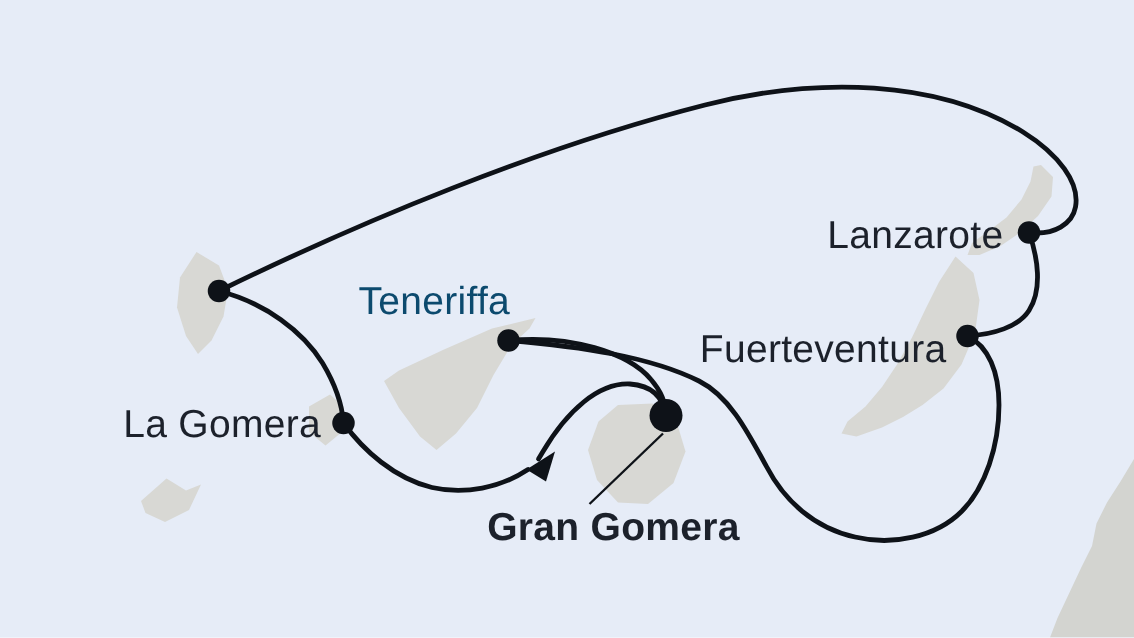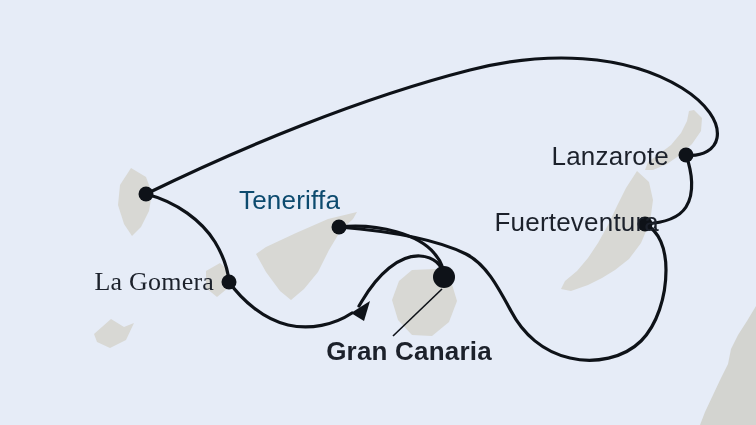--- a/index.html
+++ b/index.html
@@ -47,17 +47,17 @@
       <polygon points="351,313 370,301 364,321" fill="#0e1218"></polygon>
       <circle cx="146" cy="194" r="7.5" fill="#0e1218"></circle>
       <circle cx="339" cy="227" r="7.5" fill="#0e1218"></circle>
       <circle cx="229" cy="282" r="7.5" fill="#0e1218"></circle>
       <circle cx="444" cy="277" r="11" fill="#0e1218"></circle>
       <circle cx="645" cy="224" r="7.5" fill="#0e1218"></circle>
       <circle cx="686" cy="155" r="7.5" fill="#0e1218"></circle>
     </svg>
 
   <div class="port-label align-left" style="left: 239px; top: 200px; color: #0c4a6e;">Teneriffa</div>
-  <div class="port-label align-right" style="left: 214px; top: 282px; color: rgb(28, 33, 43); font-family: Liberation Serif, serif;">La Gomera</div>
-  <div class="port-label align-center bold" style="left: 409px; top: 351px; color: rgb(28, 33, 43);">Gran Canaria</div>
-  <div class="port-label align-right" style="left: 631px; top: 222px; color: rgb(28, 33, 43); margin-left: 28px;">Fuerteventura</div>
+  <div class="port-label align-right" style="left: 214px; top: 282px; color: rgb(28, 33, 43);">La Gomera</div>
+  <div class="port-label align-center bold" style="left: 409px; top: 351px; color: rgb(28, 33, 43);">Gran Gomera</div>
+  <div class="port-label align-right" style="left: 631px; top: 232px; color: rgb(28, 33, 43);">Fuerteventura</div>
   <div class="port-label align-right" style="left: 669px; top: 156px; color: rgb(28, 33, 43);">Lanzarote</div>
 </div>
 
 </body></html>

